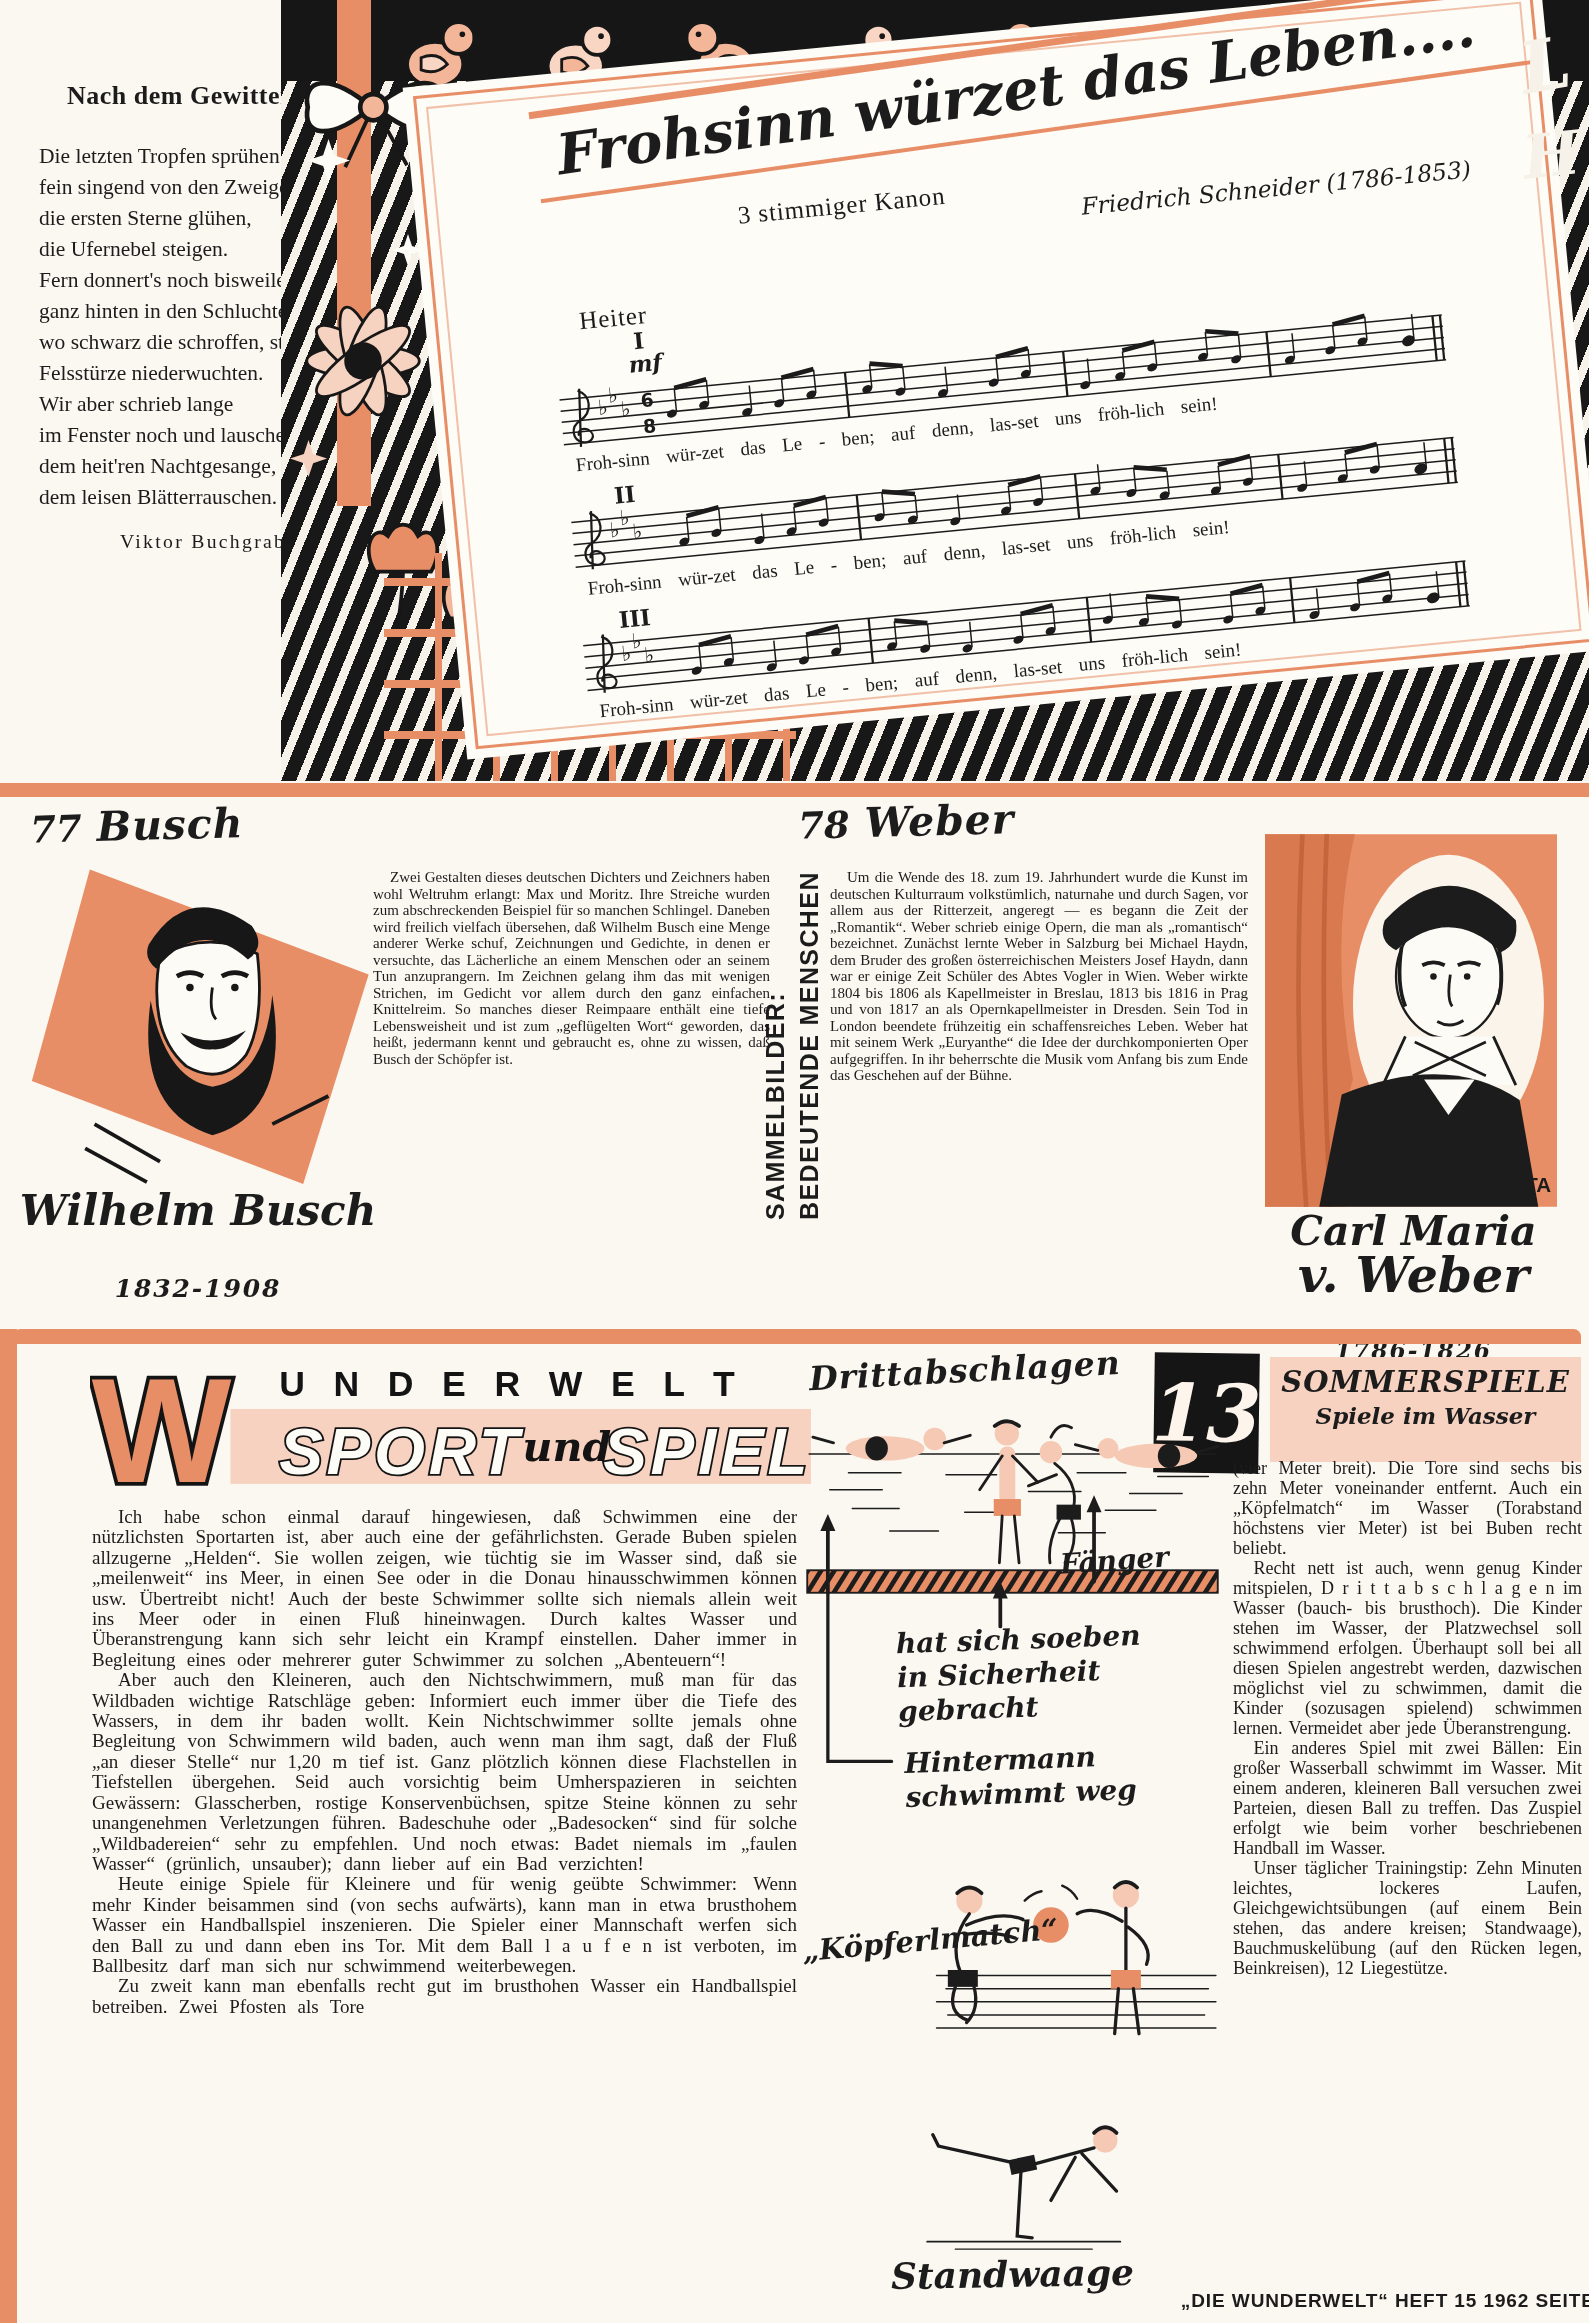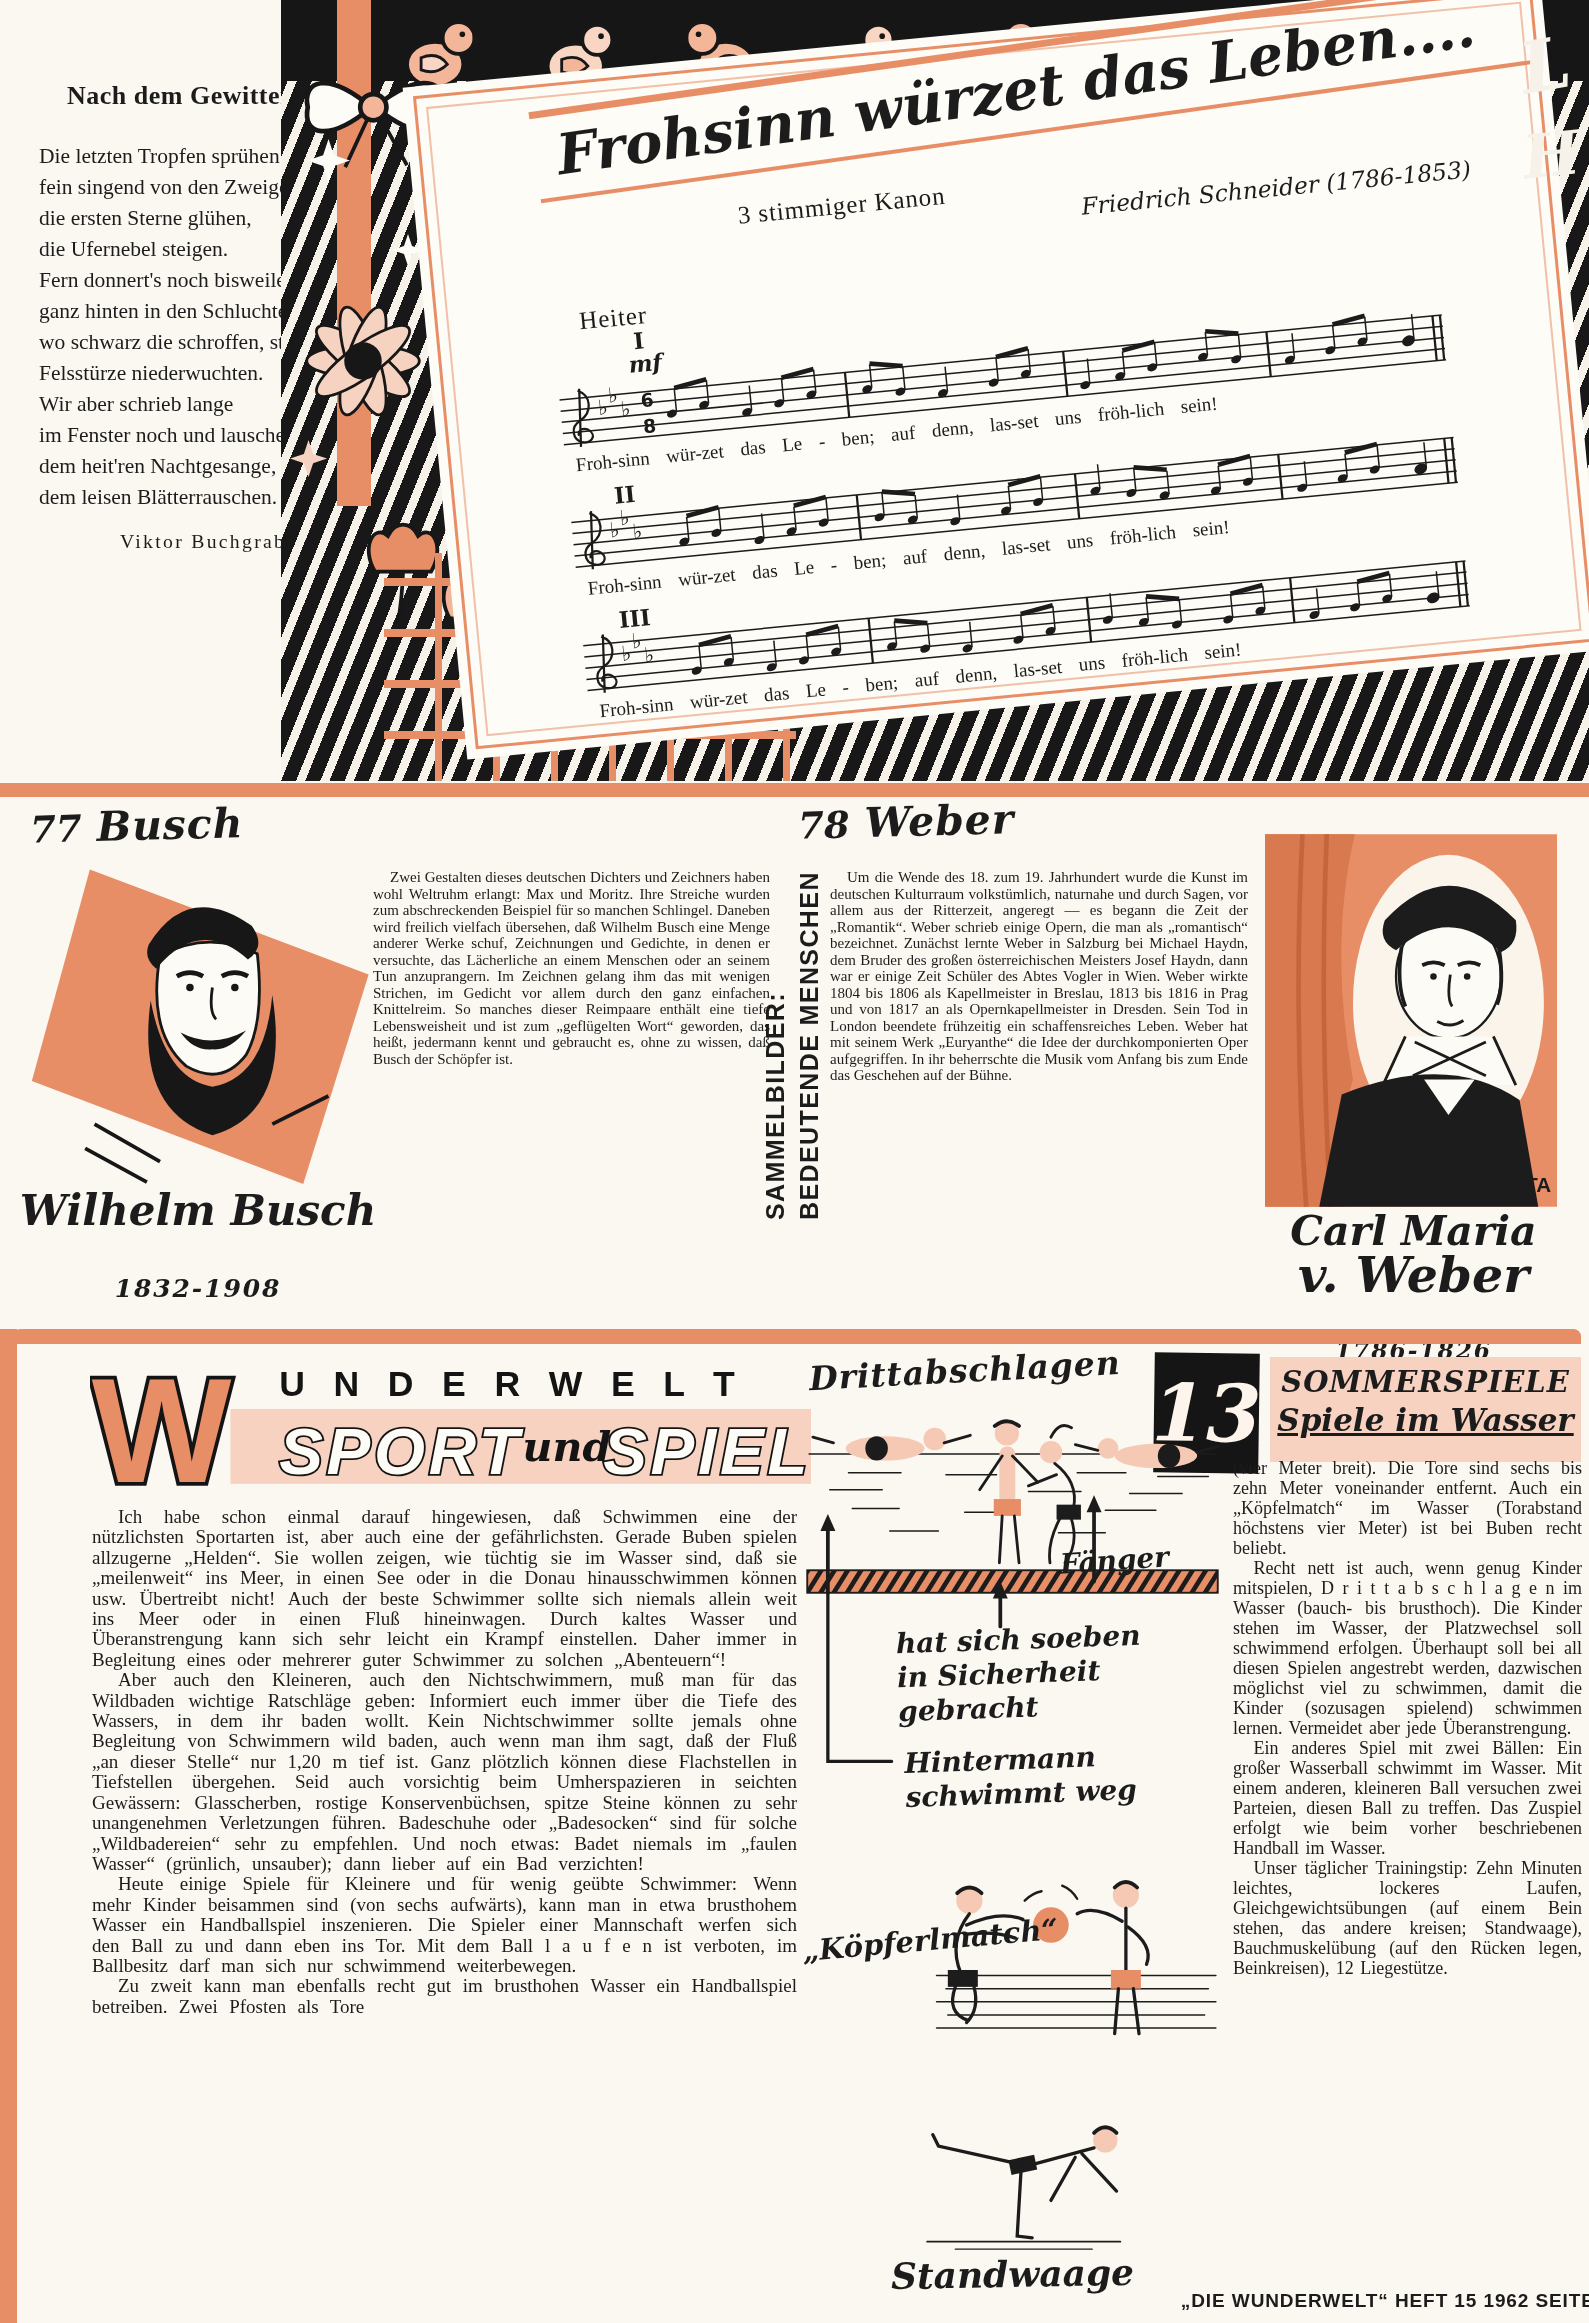--- a/index.html
+++ b/index.html
@@ -60,21 +60,21 @@
     font-family:"Liberation Sans",sans-serif;font-weight:bold;font-size:25px;letter-spacing:1.4px;}
 
   
   .frame-top{left:13px;top:1329px;width:1568px;height:15px;background:var(--orange);border-radius:7.5px 7.5px 0 0;}
   .frame-left{left:0;top:1329px;width:17px;height:995px;background:var(--orange);}
   .badge{left:1154px;top:1353px;width:105px;height:120px;background:#151515;transform:rotate(.8deg);
     display:flex;align-items:center;justify-content:center;}
   .badge span{color:#fdf4ec;font-family:"DejaVu Serif",serif;font-style:italic;font-weight:bold;font-size:79px;}
   .series-band{left:1270px;top:1357px;width:311px;height:105px;background:var(--band);text-align:center;}
   .series-title{font-family:"DejaVu Serif",serif;font-style:italic;font-weight:bold;font-size:29px;margin-top:7.5px;letter-spacing:0.9px;}
-  .series-sub{font-family:"DejaVu Serif",serif;font-style:italic;font-weight:bold;font-size:31px;margin-top:3.7px;text-decoration:underline;}
+  .series-sub{font-family:"DejaVu Serif",serif;font-style:italic;font-weight:bold;font-size:23px;margin-top:3.7px;}
   .artcol{font-size:19px;line-height:20.4px;text-align:justify;word-spacing:6.6px;}
   .artcol p{text-indent:26px;}
   .rightcol{font-size:18px;line-height:20px;text-align:justify;word-spacing:1.9px;}
   .rightcol p{text-indent:20.6px;}
   .figtitle{font-size:33px;transform:rotate(-3deg);letter-spacing:0.9px;}
   .figlabel{font-size:28px;white-space:pre-line;line-height:34px;}
   .scene line,.scene path,.scene polyline{stroke:#1c1c1c;fill:none;stroke-linecap:round;}
   .footer{font-family:"Liberation Sans",sans-serif;font-weight:bold;font-size:19px;letter-spacing:0.9px;text-align:right;}
 </style>
 </head>

